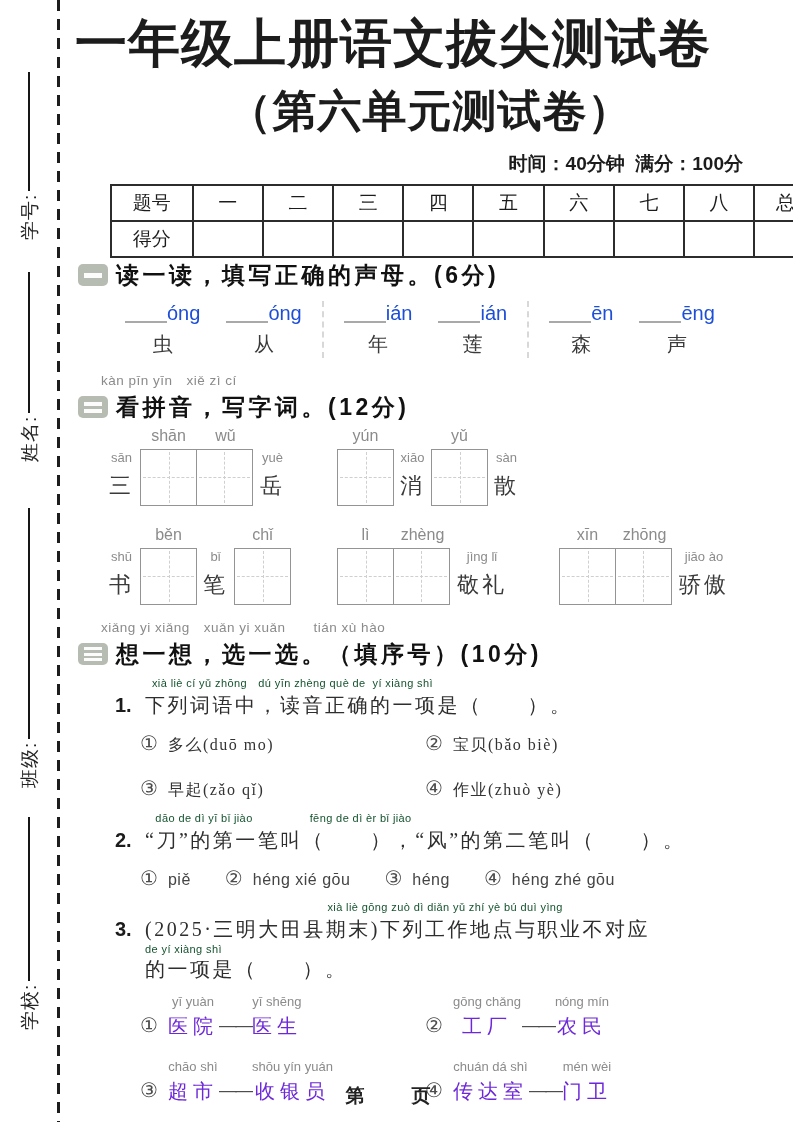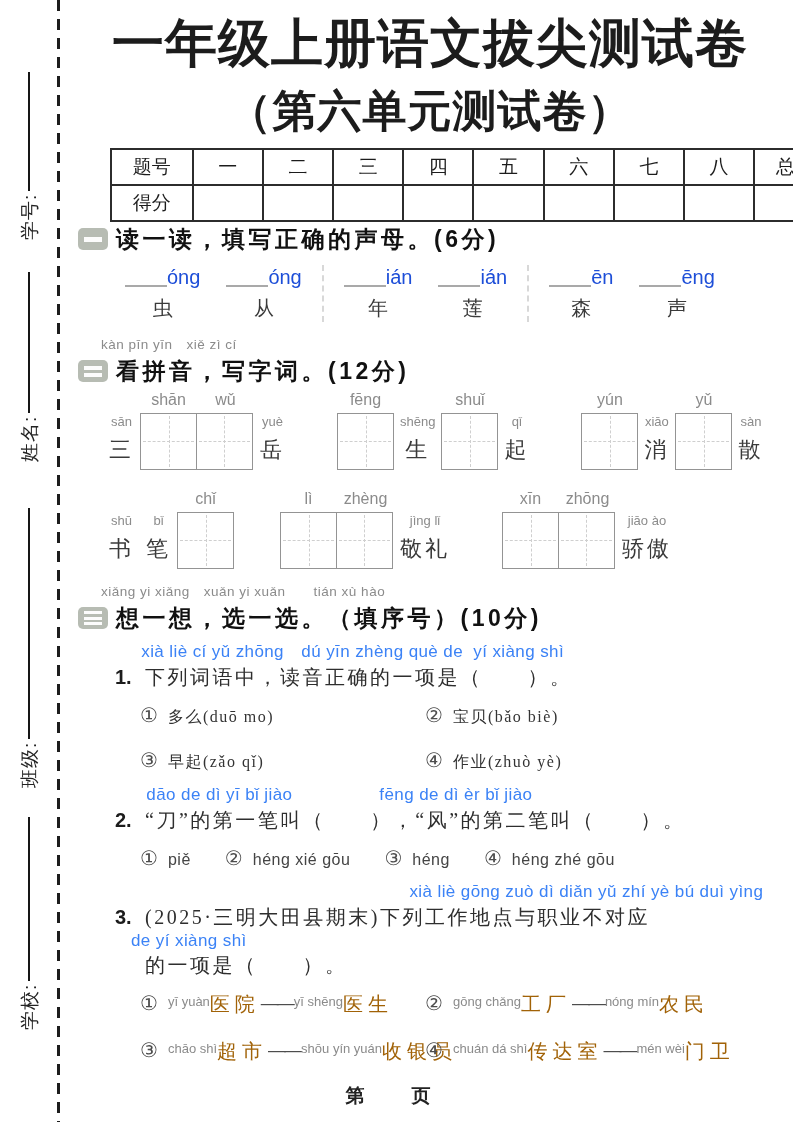--- a/index.html
+++ b/index.html
@@ -14,21 +14,21 @@
   }
   .margin-block{
     position:absolute;left:17px;height:26px;display:flex;align-items:center;
     transform:rotate(-90deg);transform-origin:13px 13px;
     font-size:19px;color:#222;
   }
   .margin-block .m-label{white-space:nowrap;letter-spacing:1px;}
   .margin-block .m-line{flex:1;border-bottom:2px solid #161616;margin:0 0 3px 3px;min-width:90px;}
   
   .content{position:absolute;left:75px;top:0;width:710px;}
-  .page-title{text-align:center;margin-top:14px;font-size:52px;font-weight:900;letter-spacing:1px;line-height:1.15;}
+  .page-title{text-align:left;margin-top:14px;font-size:52px;font-weight:900;letter-spacing:1px;line-height:1.15;}
   .page-subtitle{text-align:center;margin-top:8px;font-size:44px;font-weight:800;letter-spacing:1px;}
   .page-meta{text-align:right;margin-top:10px;padding-right:42px;font-size:19px;font-weight:700;white-space:pre;}
   
   table.score{border-collapse:collapse;margin:7px 0 0 35px;width:727px;table-layout:fixed;}
   table.score td{border:2px solid #2c2c2c;height:34px;text-align:center;font-size:19px;font-weight:500;padding:0;}
   table.score col.c-wide{width:71px;}
   table.score col.c-mid{width:61px;}
   
   .sec-pinyin{margin:14px 0 0 26px;font-size:13.5px;color:#8b8b8b;white-space:pre;letter-spacing:.5px;}
   .sec-head{display:flex;align-items:center;margin:2px 0 0 3px;}
@@ -61,36 +61,36 @@
   .s2-boxes-py{display:flex;height:20px;margin-bottom:2px;}
   .s2-boxes-py span{width:57px;text-align:center;font-size:16px;color:#8b8b8b;line-height:1.1;}
   .s2-boxrow{display:flex;}
   .wbox{width:57px;height:57px;border:1.3px solid #949494;position:relative;box-sizing:border-box;background:#fff;}
   .wbox + .wbox{margin-left:-1.3px;}
   .wbox::before{content:"";position:absolute;left:2px;right:2px;top:50%;border-top:1.4px dashed #cfcfcf;}
   .wbox::after{content:"";position:absolute;top:2px;bottom:2px;left:50%;border-left:1.4px dashed #cfcfcf;}
   
   .s3-questions{margin:6px 0 0 40px;}
   .s3-q{margin-top:6px;}
-  .q-pinyin{font-size:17px;color:#3b82f6;white-space:pre;margin-left:16px;letter-spacing:.4px;}
+  .q-pinyin{font-size:11px;color:#14532d;white-space:pre;margin-left:30px;letter-spacing:.4px;}
   .q-line{display:flex;align-items:baseline;margin-top:1px;}
   .q-num{font-weight:800;font-size:20px;margin-right:9px;min-width:21px;}
   .q-text{font-family:"Liberation Serif",serif;font-size:20px;letter-spacing:2.5px;color:#2e2e2e;}
   .q-opts{margin:12px 0 10px 25px;}
   .opts-grid{display:grid;grid-template-columns:285px auto;row-gap:20px;}
   .opts-row{display:flex;gap:34px;}
   .q-opt{display:flex;align-items:baseline;}
   .q-opt.pair{align-items:flex-end;}
   .opt-num{font-size:20px;color:#4d4d4d;margin-right:10px;}
   .q-opt.pair .opt-num{margin-bottom:3px;}
   .opt-text{font-family:"Liberation Serif",serif;font-size:16px;color:#333;letter-spacing:1.5px;}
   .opts-row .opt-text{font-family:"Liberation Sans",sans-serif;color:#444;letter-spacing:.5px;}
-  .opt-word{display:inline-flex;flex-direction:row;align-items:center;}
+  .opt-word{display:inline-flex;flex-direction:column;align-items:center;}
   .opt-word-py{font-size:13px;color:#8b8b8b;line-height:1;margin-bottom:5px;white-space:nowrap;}
-  .opt-word-hz{font-family:Liberation Sans, sans-serif;font-size:20px;color:#a16207;letter-spacing:5px;white-space:nowrap;}
+  .opt-word-hz{font-family:Liberation Sans, sans-serif;font-size:20px;color:#6d28d9;letter-spacing:5px;white-space:nowrap;}
   .opt-dash{color:#4d4d4d;font-size:18px;margin:0 1px 4px 1px;letter-spacing:-2px;}
   
   .page-footer{position:absolute;left:75px;width:640px;top:1083px;text-align:center;
     font-size:19px;letter-spacing:14px;color:#222;font-weight:600;}
 </style>
 </head>
 <body>
 
 <div class="binding-line"></div>
 <div class="margin-block" style="top:214px;width:168px;">
@@ -106,20 +106,21 @@
   <span class="m-line"></span>
 </div>
 <div class="margin-block" style="top:1004px;width:213px;">
   <span class="m-label">学校:</span>
   <span class="m-line"></span>
 </div>
 
 <div class="content">
   <div class="page-title">一年级上册语文拔尖测试卷</div>
   <div class="page-subtitle">（第六单元测试卷）</div>
+  <div class="page-meta">时间：40分钟  满分：100分</div>
 
   <table class="score">
     <colgroup>
       <col class="c-wide">
         <col class="c-mid">
         <col class="c-mid">
         <col class="c-mid">
         <col class="c-mid">
       <col class="c-mid">
         <col class="c-mid">
@@ -236,46 +237,20 @@
               </div>
             </div>
             <div class="s2-label">
               <div class="s2-label-py">yuè</div>
               <div class="s2-label-hz">岳</div>
             </div>
           </div>
           <div class="s2-group">
             <div class="s2-boxes">
               <div class="s2-boxes-py">
-                <span>fēng</span>
-              </div>
-              <div class="s2-boxrow">
-                <div class="wbox"></div>
-              </div>
-            </div>
-            <div class="s2-label">
-              <div class="s2-label-py">shēng</div>
-              <div class="s2-label-hz">生</div>
-            </div>
-            <div class="s2-boxes">
-              <div class="s2-boxes-py">
-                <span>shuǐ</span>
-              </div>
-              <div class="s2-boxrow">
-                <div class="wbox"></div>
-              </div>
-            </div>
-            <div class="s2-label">
-              <div class="s2-label-py">qǐ</div>
-              <div class="s2-label-hz">起</div>
-            </div>
-          </div>
-          <div class="s2-group">
-            <div class="s2-boxes">
-              <div class="s2-boxes-py">
                 <span>yún</span>
               </div>
               <div class="s2-boxrow">
                 <div class="wbox"></div>
               </div>
             </div>
             <div class="s2-label">
               <div class="s2-label-py">xiāo</div>
               <div class="s2-label-hz">消</div>
             </div>
@@ -291,20 +266,28 @@
               <div class="s2-label-py">sàn</div>
               <div class="s2-label-hz">散</div>
             </div>
           </div>
         </div>
         <div class="s2-row">
           <div class="s2-group">
             <div class="s2-label">
               <div class="s2-label-py">shū</div>
               <div class="s2-label-hz">书</div>
+            </div>
+            <div class="s2-boxes">
+              <div class="s2-boxes-py">
+                <span>běn</span>
+              </div>
+              <div class="s2-boxrow">
+                <div class="wbox"></div>
+              </div>
             </div>
             <div class="s2-label">
               <div class="s2-label-py">bǐ</div>
               <div class="s2-label-hz">笔</div>
             </div>
             <div class="s2-boxes">
               <div class="s2-boxes-py">
                 <span>chǐ</span>
               </div>
               <div class="s2-boxrow">

